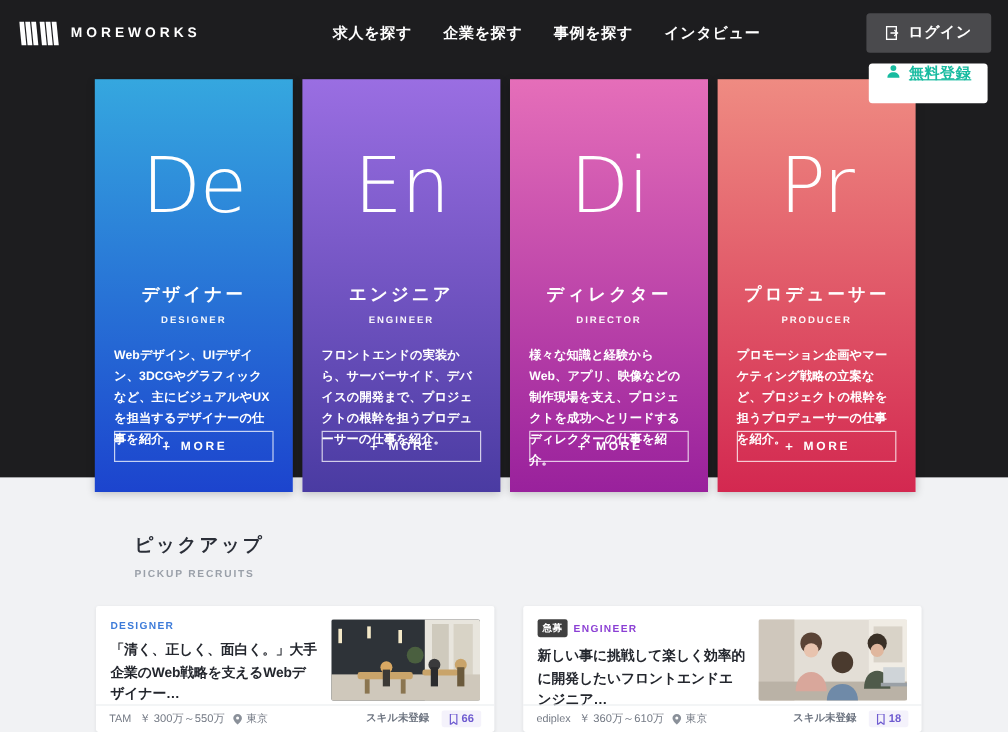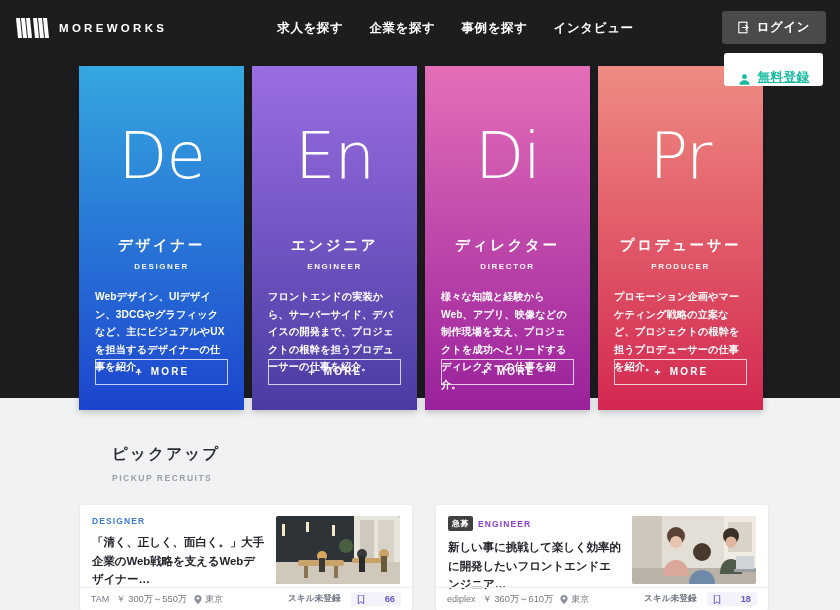--- a/index.html
+++ b/index.html
@@ -44,21 +44,21 @@
     background: #4a4a4d; color: #fff; border: none;
     height: 33px; padding: 0 16px; border-radius: 3px;
     font-size: 12.5px; font-weight: 700; letter-spacing: 0.5px;
     display: flex; align-items: center; gap: 6px; cursor: pointer;
     font-family: inherit;
   }
   .btn-signup {
     background: #ffffff; color: #18bba0; border: none;
     height: 33px; padding: 0 14px; border-radius: 3px;
     font-size: 12.5px; font-weight: 700; letter-spacing: 0.5px;
-    display: flex; align-items: flex-end; gap: 6px; cursor: pointer;
+    display: flex; align-items: flex-start; gap: 6px; cursor: pointer;
     font-family: inherit;
   }
   .btn-signup .label { text-decoration: underline; }
   .ico { width: 13px; height: 13px; display: block; flex: none; }
 
   
   .cards {
     position: absolute; left: 79px; top: 66px;
     display: flex; gap: 8px; z-index: 6;
   }
@@ -140,21 +140,21 @@
   .recruit-meta {
     position: absolute; left: 0; right: 0; bottom: 0; height: 23px;
     border-top: 1px solid #eceef1;
     display: flex; align-items: center; padding: 0 11px;
     font-size: 9px; color: #747a85;
   }
   .meta-left { display: flex; align-items: center; gap: 7px; }
   .meta-right { margin-left: auto; display: flex; align-items: center; gap: 10px; }
   .skill-tag { color: #6d7480; font-size: 8.7px; font-weight: 700; }
   .bookmark {
-    display: flex; align-items: center; gap: 20px;
+    display: flex; align-items: center; gap: 3px;
     background: #f4f2fb; color: #6e5bd0; font-weight: 700;
     padding: 2px 6px; border-radius: 2px; font-size: 9.3px;
   }
   .pin { width: 8px; height: 9px; display: block; }
   .yen { font-size: 9.3px; }
 </style>
 </head>
 <body>
 
 <div class="page">

